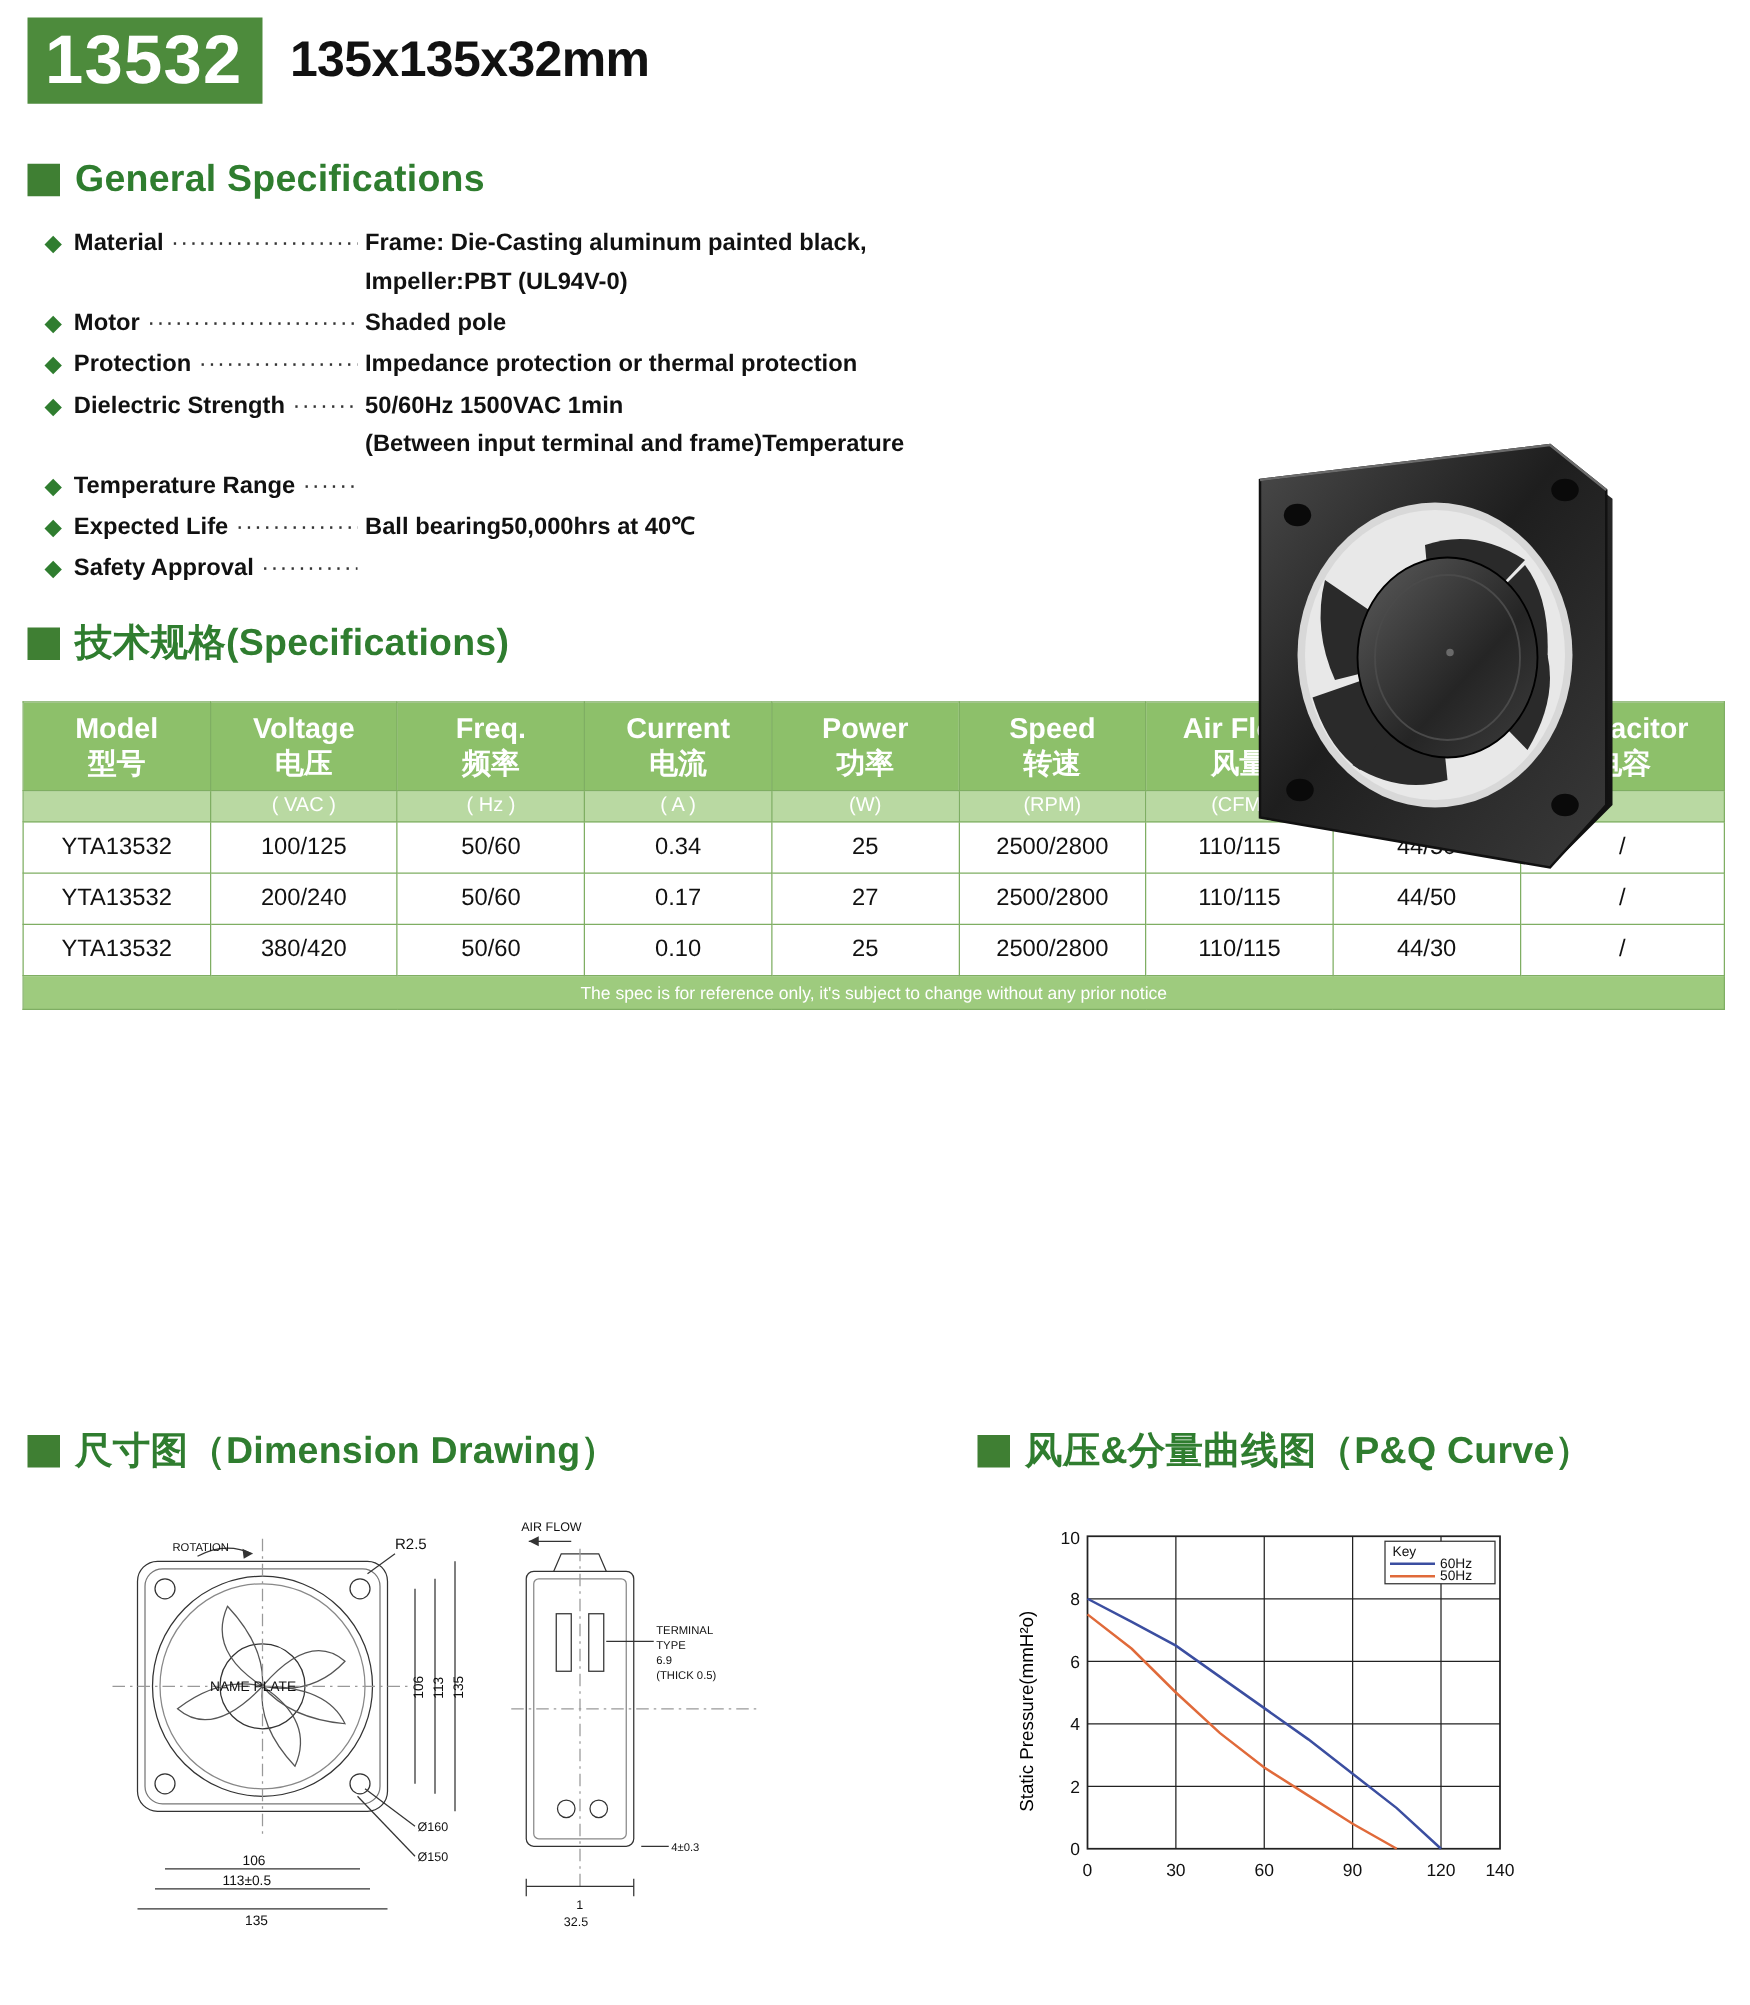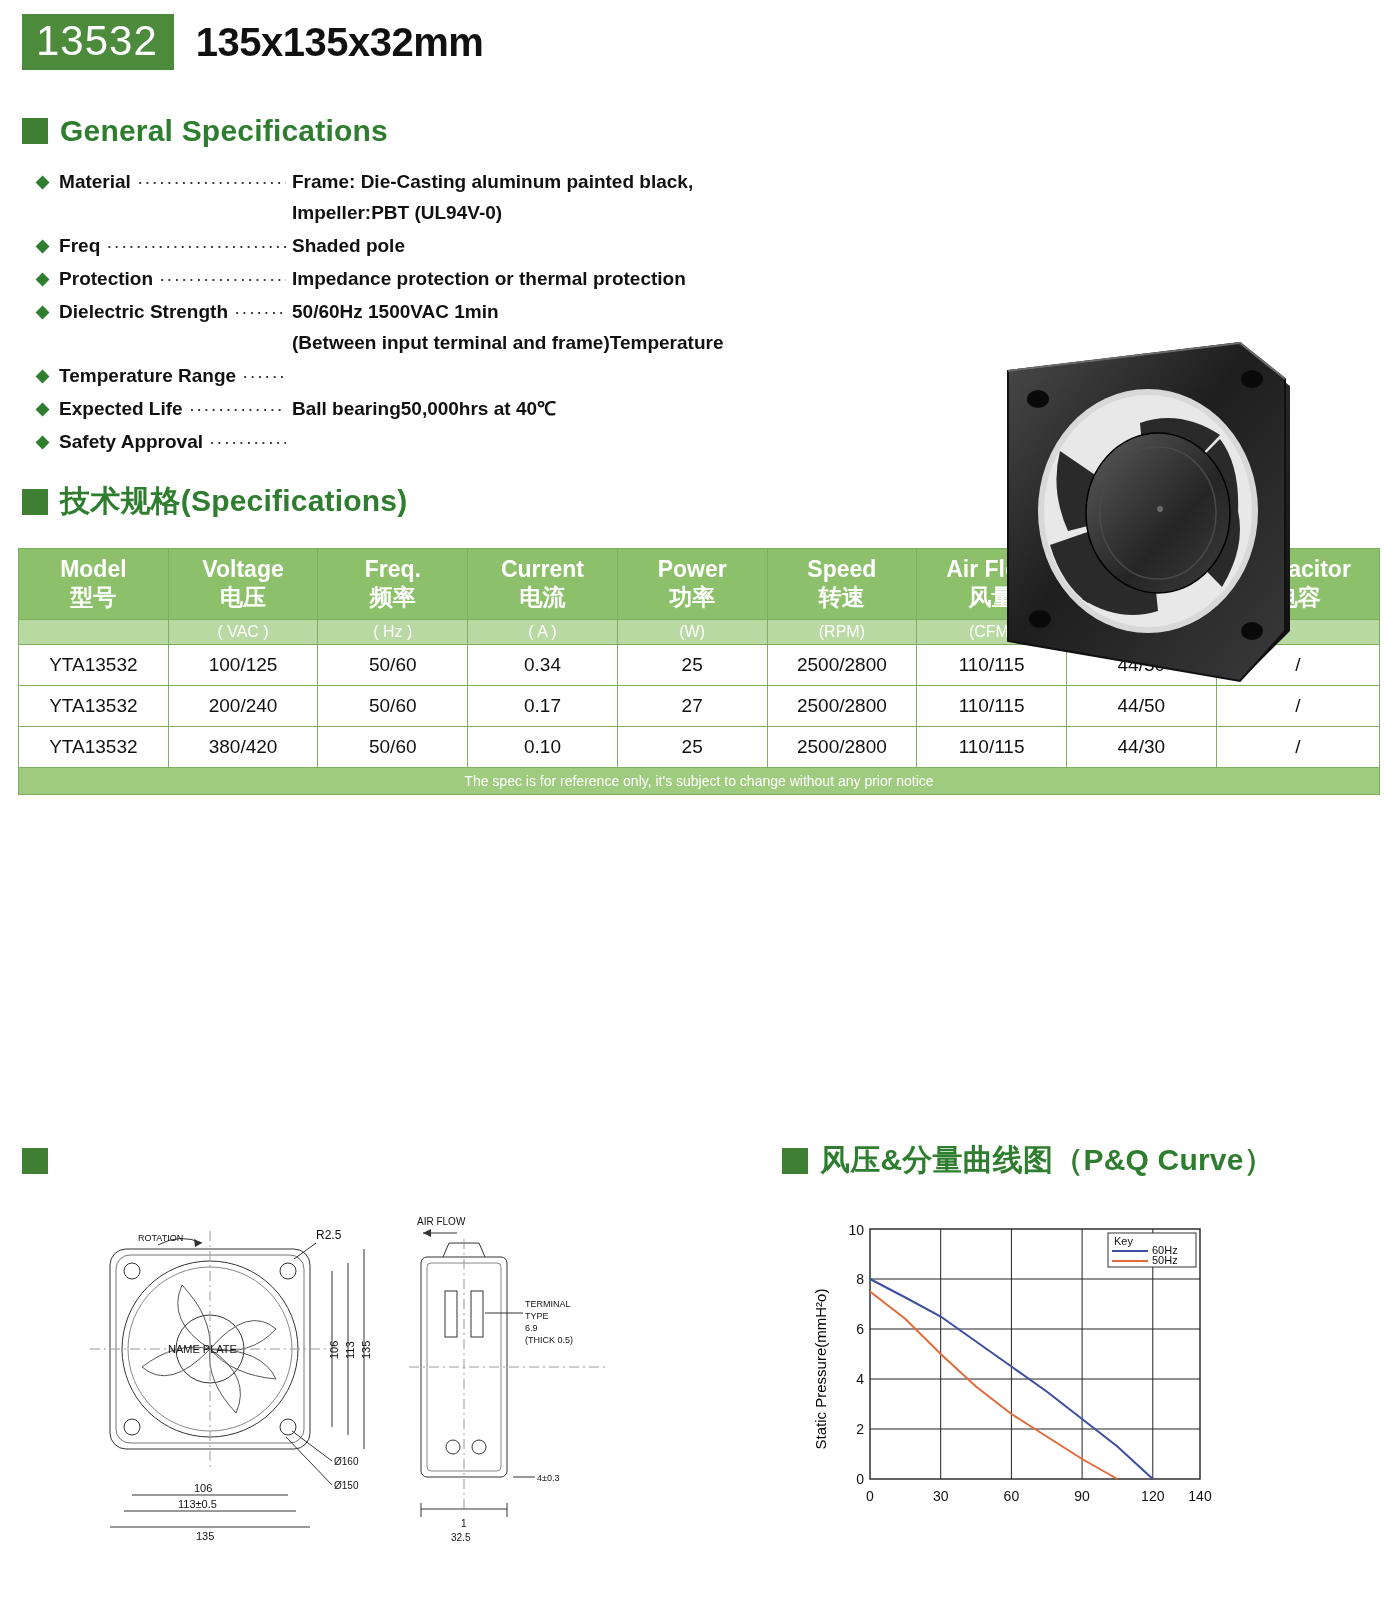--- a/index.html
+++ b/index.html
@@ -14,22 +14,22 @@
   }
 
   
   .header {
     display:flex; align-items:center;
     padding: 14px 0 10px 22px;
   }
   .model-badge {
     background:#4d8b3c;
     color:#ffffff;
-    font-size:42px;
-    font-weight:normal;
+    font-size:55px;
+    font-weight:bold;
     line-height:1;
     padding:6px 16px 8px 14px;
     letter-spacing:1px;
   }
   .model-dims {
     font-size:40px;
     font-weight:bold;
     color:#111;
     margin-left:22px;
     letter-spacing:-0.5px;
@@ -192,21 +192,21 @@
       </span>
       <span class="spec-value-col">
         <span>Frame: Die-Casting aluminum painted black,</span>
         <div class="spec-sub" style="padding-left:0px">Impeller:PBT (UL94V-0)</div>
       </span>
     </div>
 
     <div class="spec-row">
       <span class="spec-left">
         <span class="diamond">◆</span>
-        <span class="spec-label">Freq</span>
+        <span class="spec-label">Motor</span>
         <span class="dots">······················································</span>
       </span>
       <span class="spec-value-col">Shaded pole</span>
     </div>
 
     <div class="spec-row">
       <span class="spec-left">
         <span class="diamond">◆</span>
         <span class="spec-label">Protection</span>
         <span class="dots">······················································</span>
@@ -408,20 +408,21 @@
     <tr class="note-row">
       <td colspan="9">The spec is for reference only, it's subject to change without any prior notice</td>
     </tr>
   </tbody>
 </table>
 
 <div class="bottom">
   <div class="bottom-heads">
     <div class="bhead left">
       <div class="sec-square"></div>
+      <div class="sec-title cn">尺寸图（Dimension Drawing）</div>
     </div>
     <div class="bhead right">
       <div class="sec-square"></div>
       <div class="sec-title cn">风压&amp;分量曲线图（P&amp;Q Curve）</div>
     </div>
   </div>
 
   <div class="drawings">
 
     <div class="draw-left">

